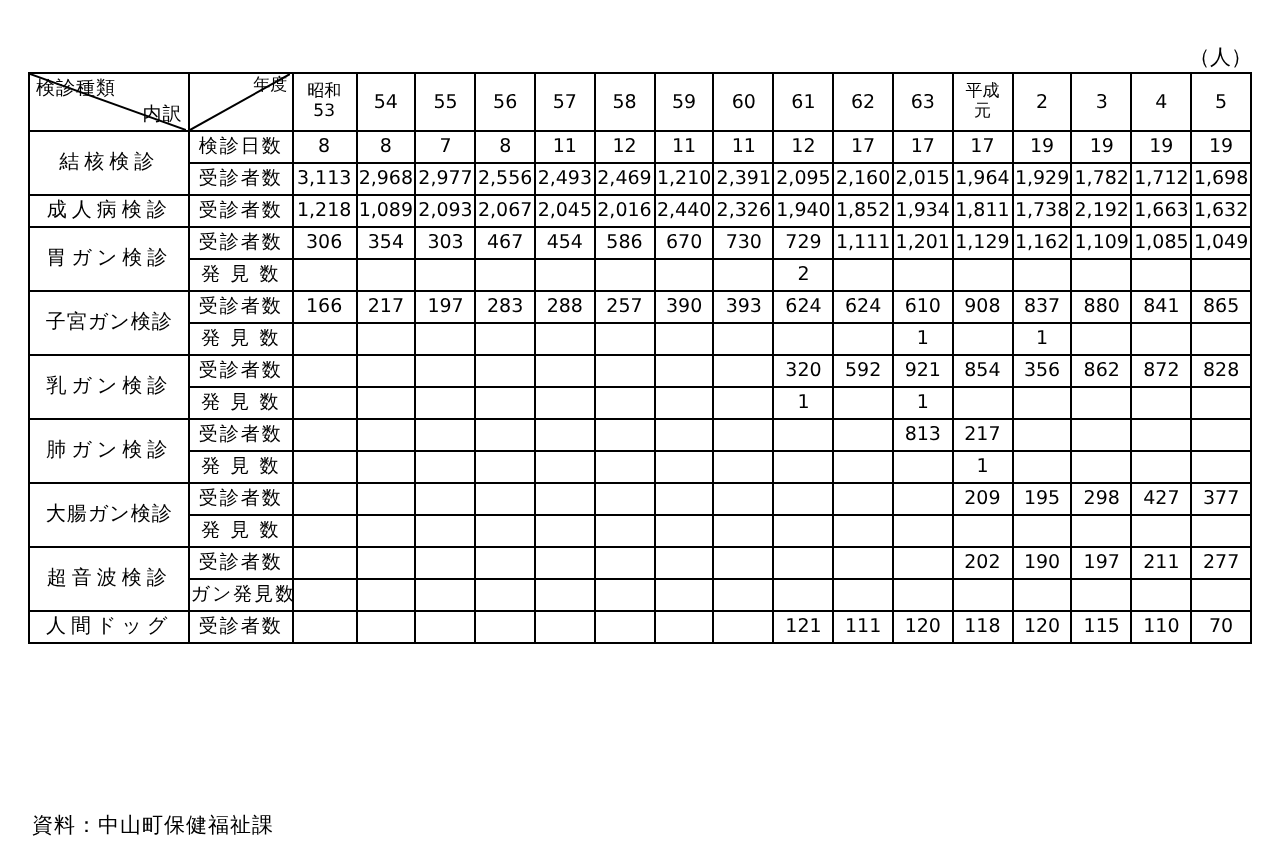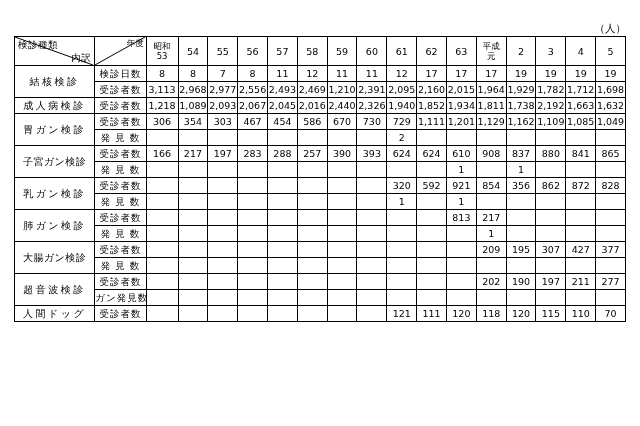--- a/index.html
+++ b/index.html
@@ -422,21 +422,21 @@
             <td class="num"></td>
             <td class="num"></td>
             <td class="num"></td>
             <td class="num"></td>
             <td class="num"></td>
             <td class="num"></td>
             <td class="num"></td>
             <td class="num"></td>
             <td class="num">209</td>
             <td class="num">195</td>
-            <td class="num">307</td>
+            <td class="num">298</td>
             <td class="num">427</td>
             <td class="num">377</td>
           </tr>
           <tr>
             <td class="sub">発 見 数</td>
             <td class="num"></td>
             <td class="num"></td>
             <td class="num"></td>
             <td class="num"></td>
             <td class="num"></td>
@@ -508,13 +508,14 @@
             <td class="num">118</td>
             <td class="num">120</td>
             <td class="num">115</td>
             <td class="num">110</td>
             <td class="num">70</td>
           </tr>
         </tbody>
     </table>
   </div>
 
+  <div class="src">資料：中山町保健福祉課</div>
 </div>
 
 </body></html>

